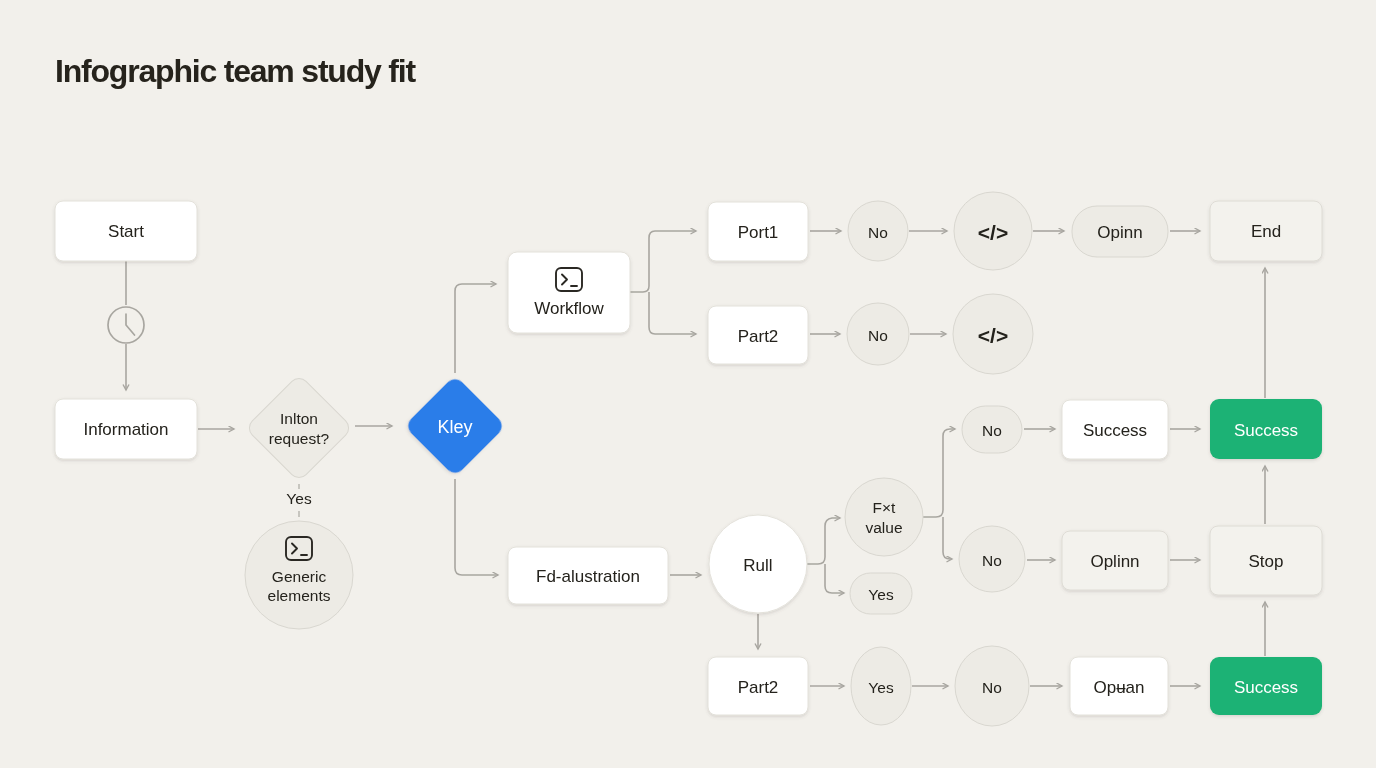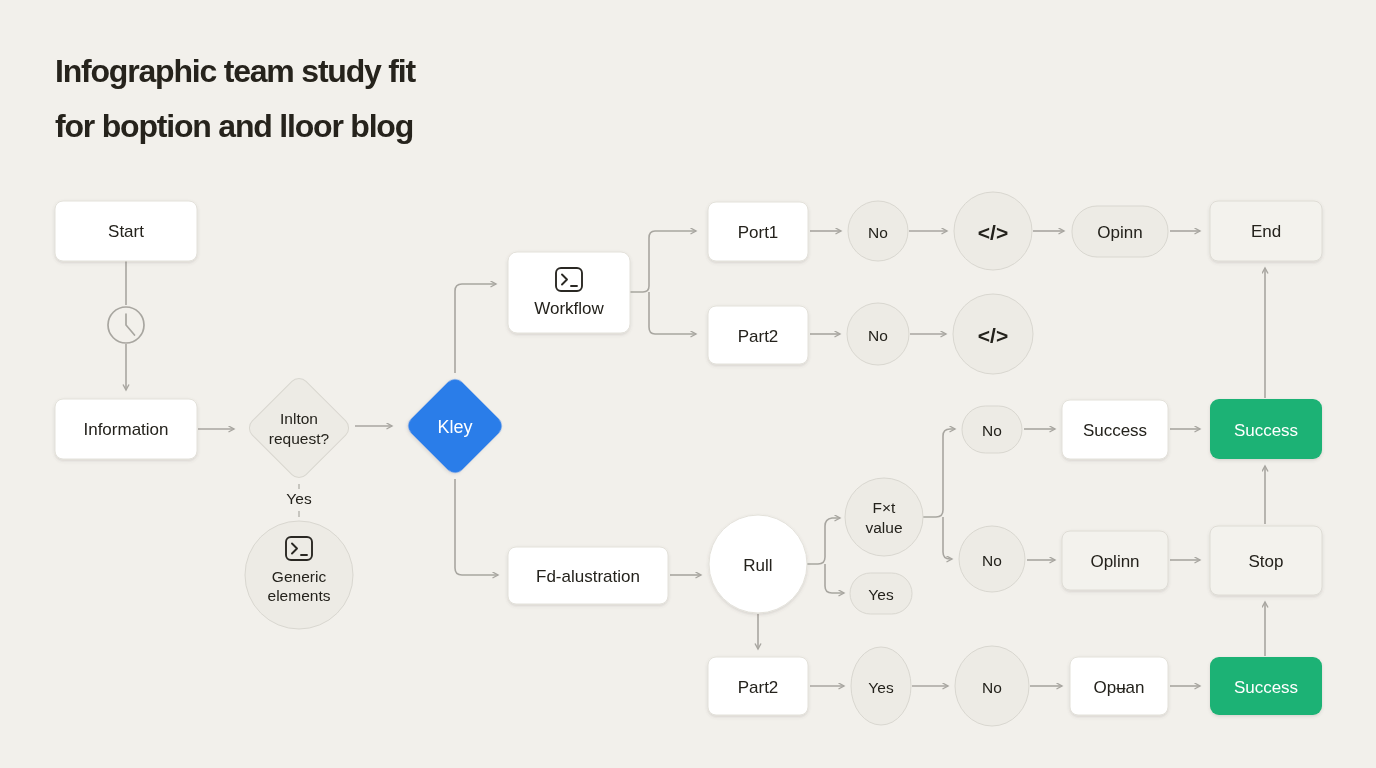--- a/index.html
+++ b/index.html
@@ -39,21 +39,20 @@
   .icon-stroke{stroke:#2a2823;stroke-width:1.9;fill:none;stroke-linecap:round;stroke-linejoin:round;}
   .clock{stroke:#a8a6a0;stroke-width:1.7;fill:#f2f0eb;}
 </style>
 </head>
 <body>
 
 <div class="canvas">
 
   <div class="title">
     <div>Infographic team study fit</div>
-    <div>for boption and lloor blog</div>
   </div>
 
   <svg width="1376" height="768" viewBox="0 0 1376 768">
     <defs>
       <marker id="arr" markerWidth="9" markerHeight="9" refX="6.5" refY="3.5" orient="auto" markerUnits="userSpaceOnUse">
         <path d="M1,0.5 L6.5,3.5 L1,6.5" fill="none" stroke="#a8a6a0" stroke-width="1.4"></path>
       </marker>
       <filter id="ds" x="-20%" y="-20%" width="140%" height="160%">
         <feDropShadow dx="0" dy="1.5" stdDeviation="1.6" flood-color="#5a5750" flood-opacity="0.18"></feDropShadow>
       </filter>

